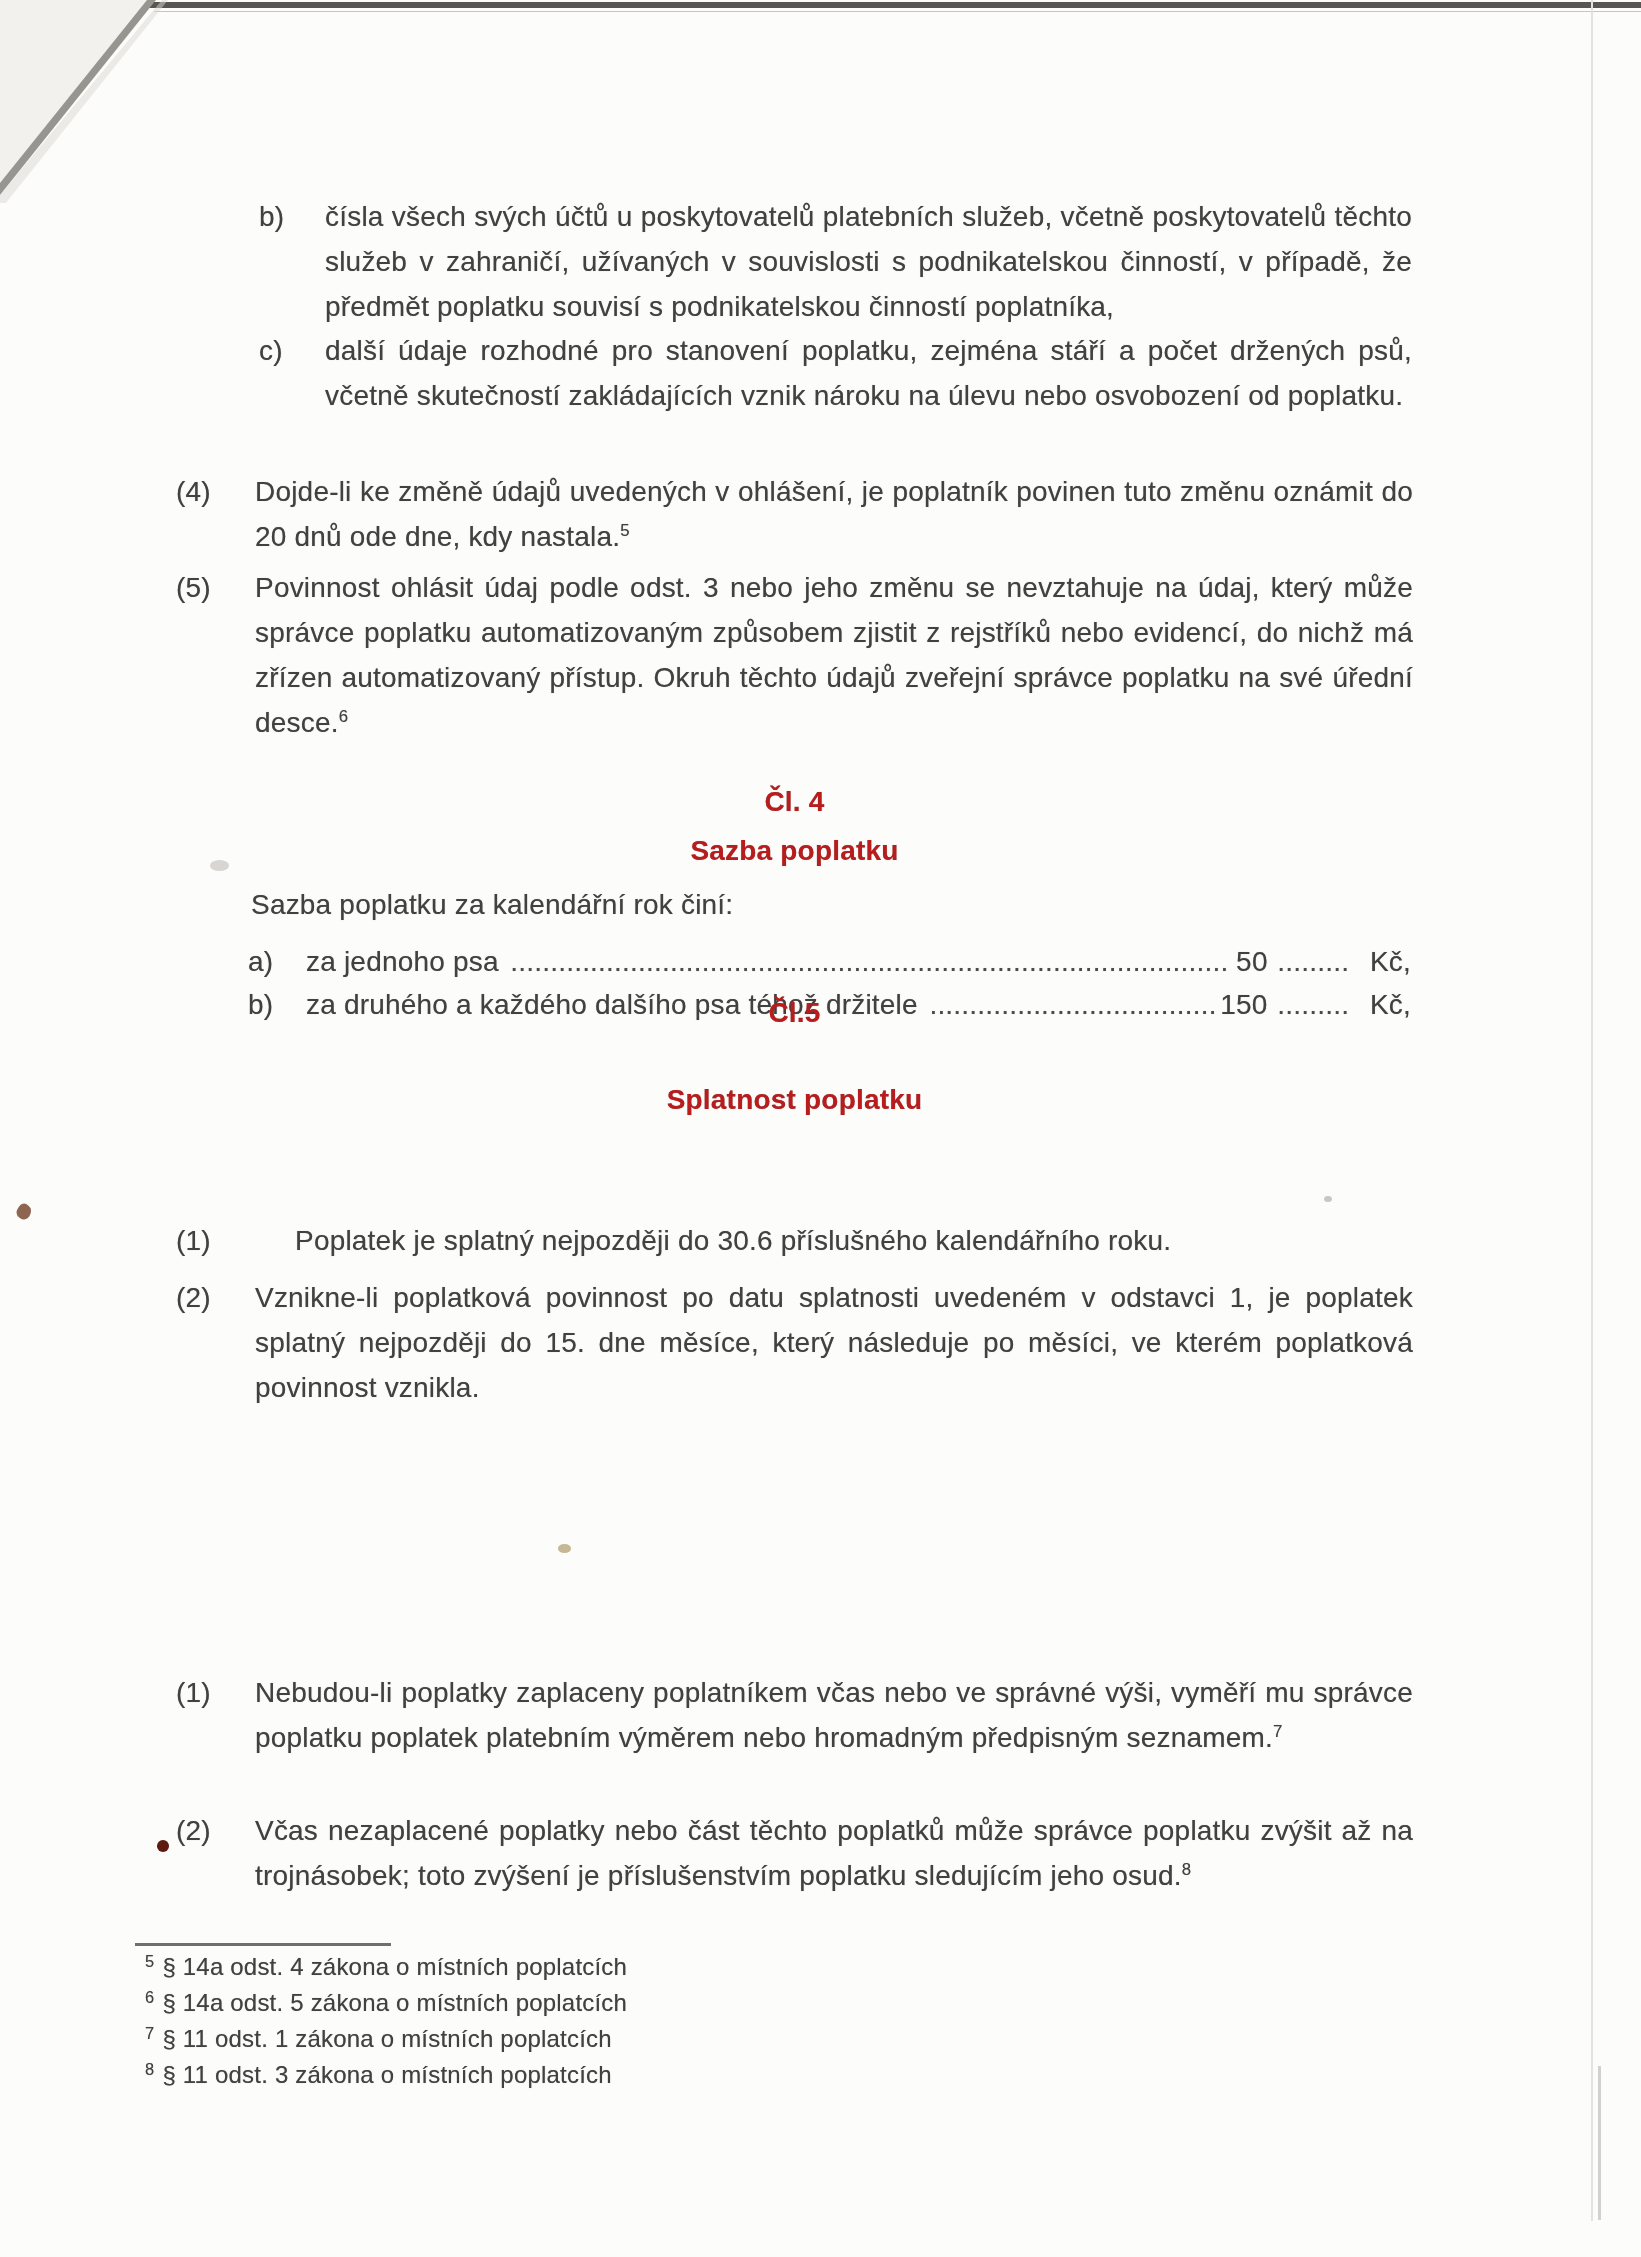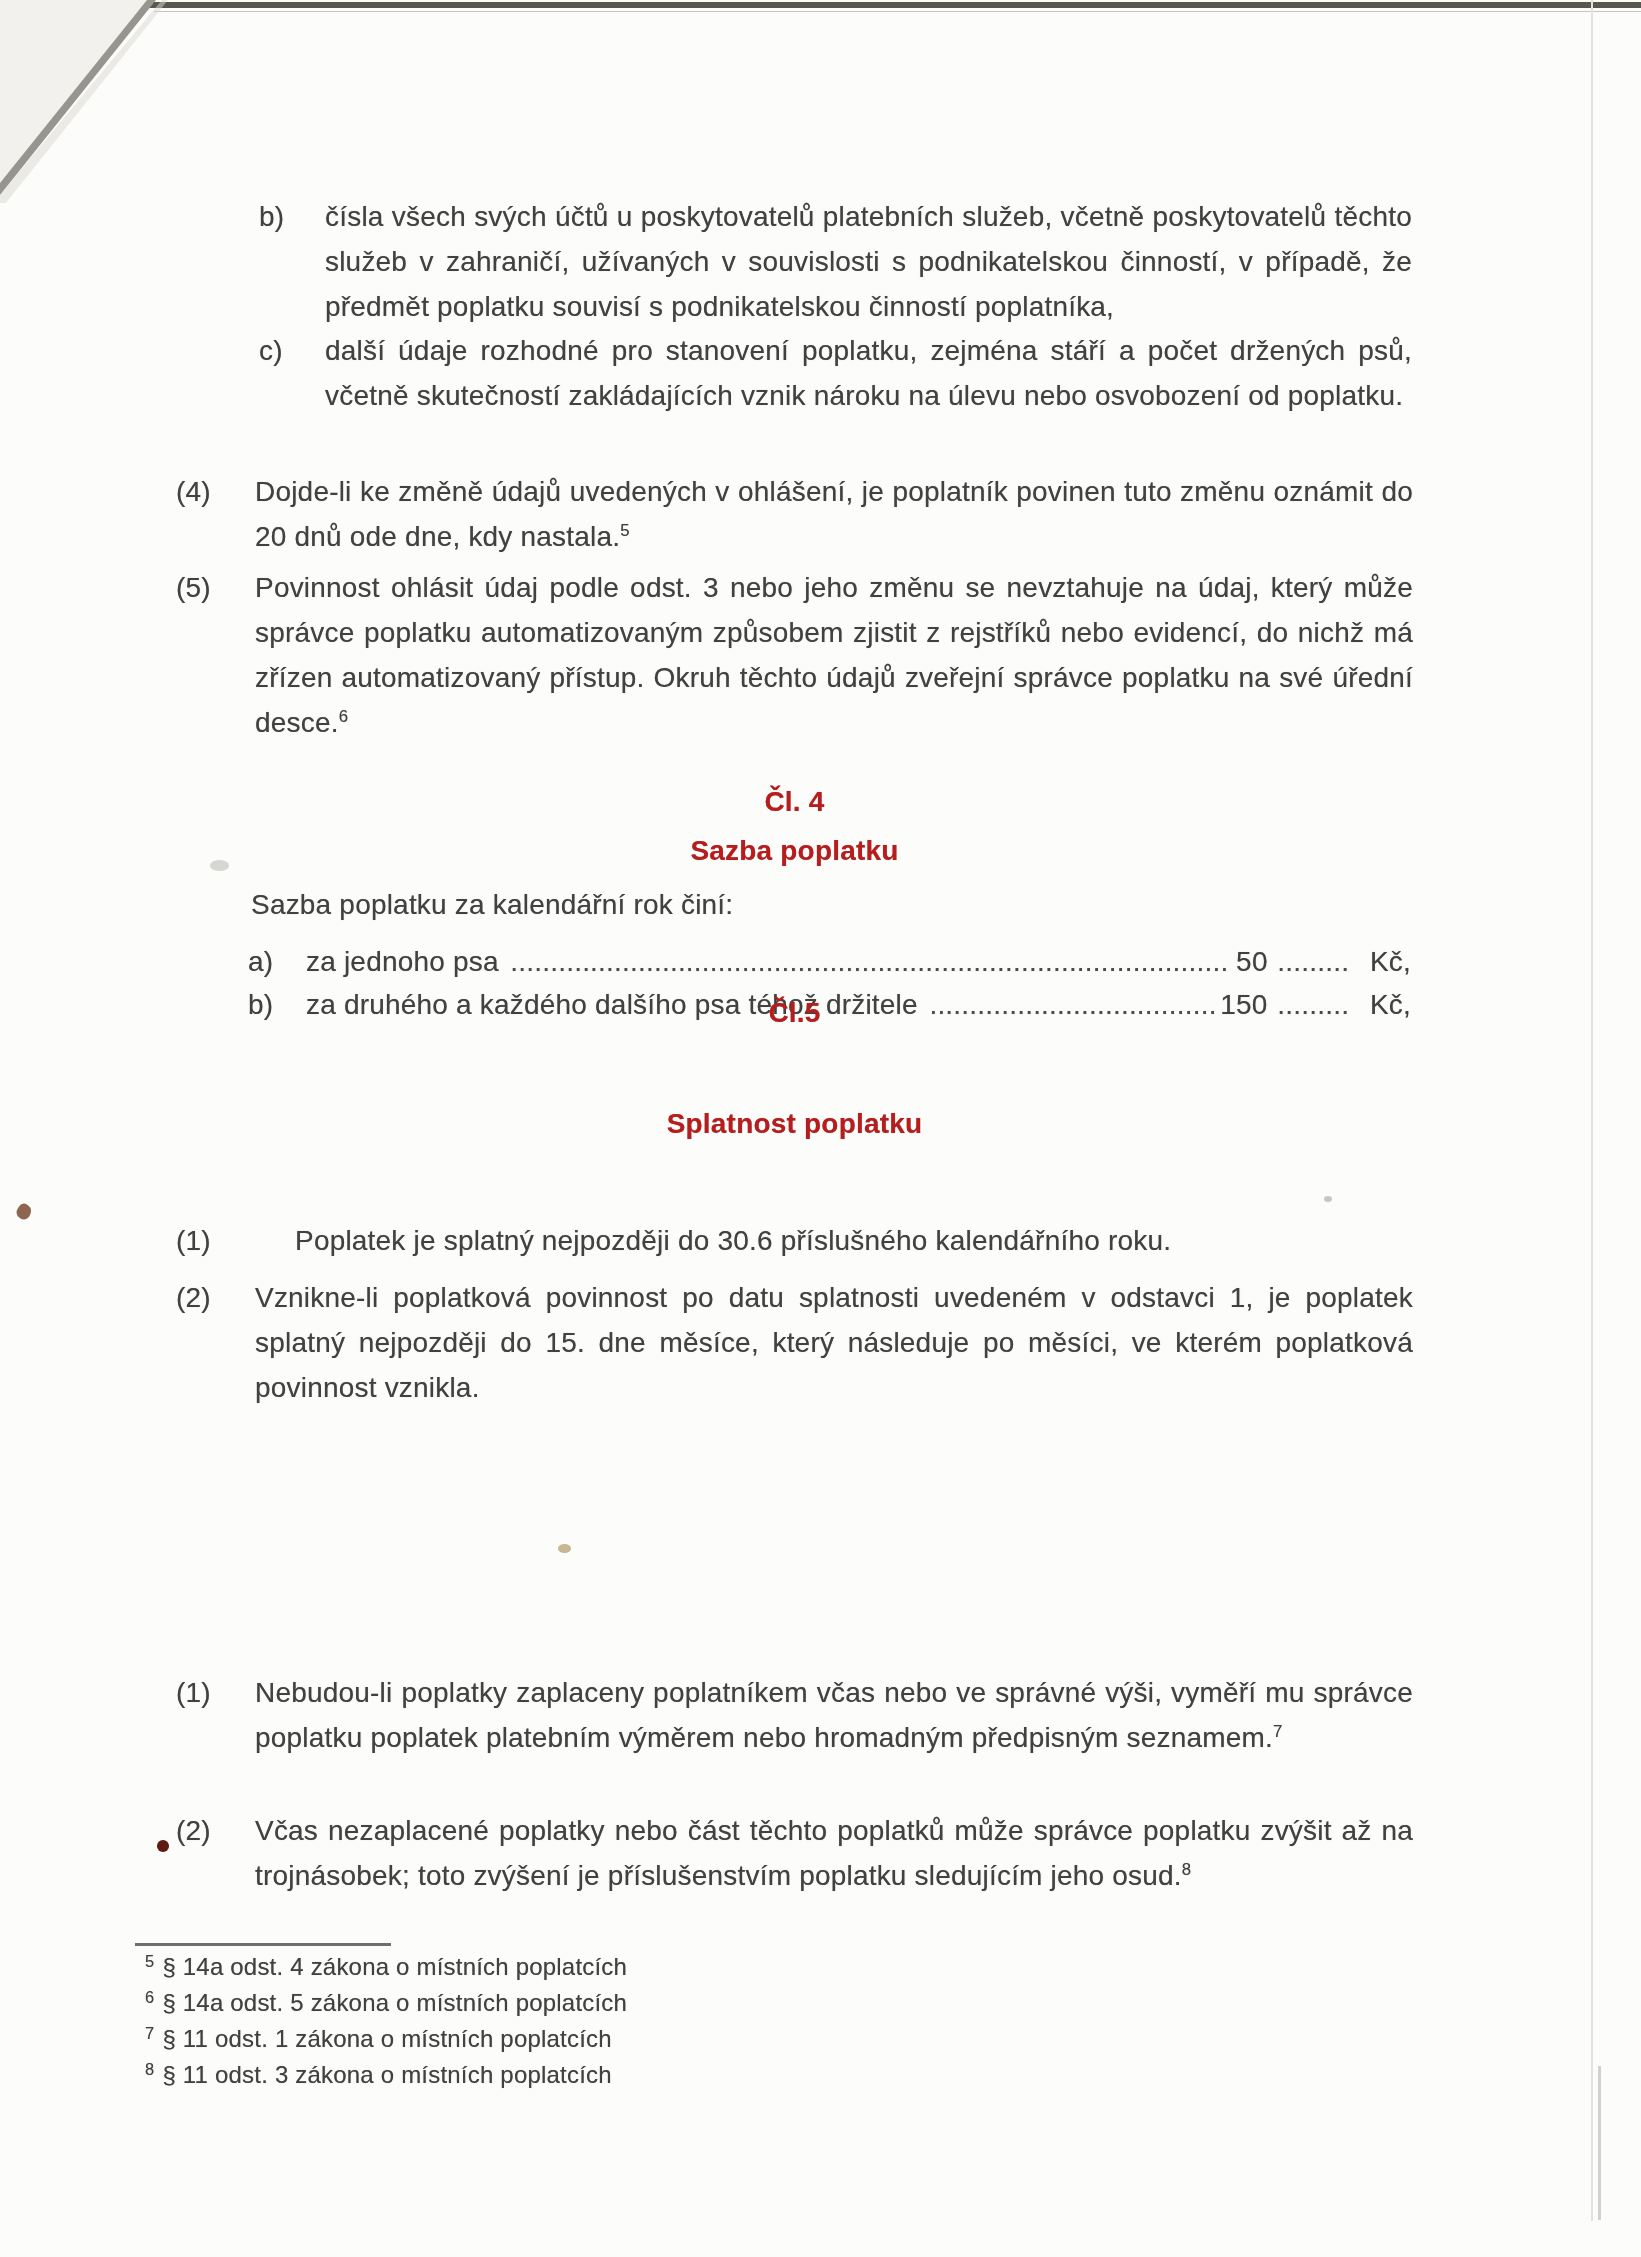--- a/index.html
+++ b/index.html
@@ -111,21 +111,21 @@
   <div class="block rate" style="top:970px">
     <span class="rlabel">b)</span>
     <span class="rtext">za druhého a každého dalšího psa téhož držitele</span>
     <span class="lead1">........................................................................................................................</span>
     <span class="amount">150</span>
     <span class="lead2">.........</span>
     <span class="currency">Kč,</span>
   </div>
 
   <div class="block heading" style="top:995px">Čl.5</div>
-  <div class="block heading" style="top:1106px">Splatnost poplatku</div>
+  <div class="block heading" style="top:1082px">Splatnost poplatku</div>
 
   <div class="block para" style="top:1218px">
     <span class="pnum">(1)</span>
     <span class="ptext nojust">Poplatek je splatný nejpozději do 30.6  příslušného kalendářního roku.</span>
   </div>
   <div class="block para" style="top:1275px">
     <span class="pnum">(2)</span>
     <span class="ptext">Vznikne-li poplatková povinnost po datu splatnosti uvedeném v odstavci 1, je poplatek splatný nejpozději do 15. dne měsíce, který následuje po měsíci, ve kterém poplatková povinnost vznikla.</span>
   </div>
 

